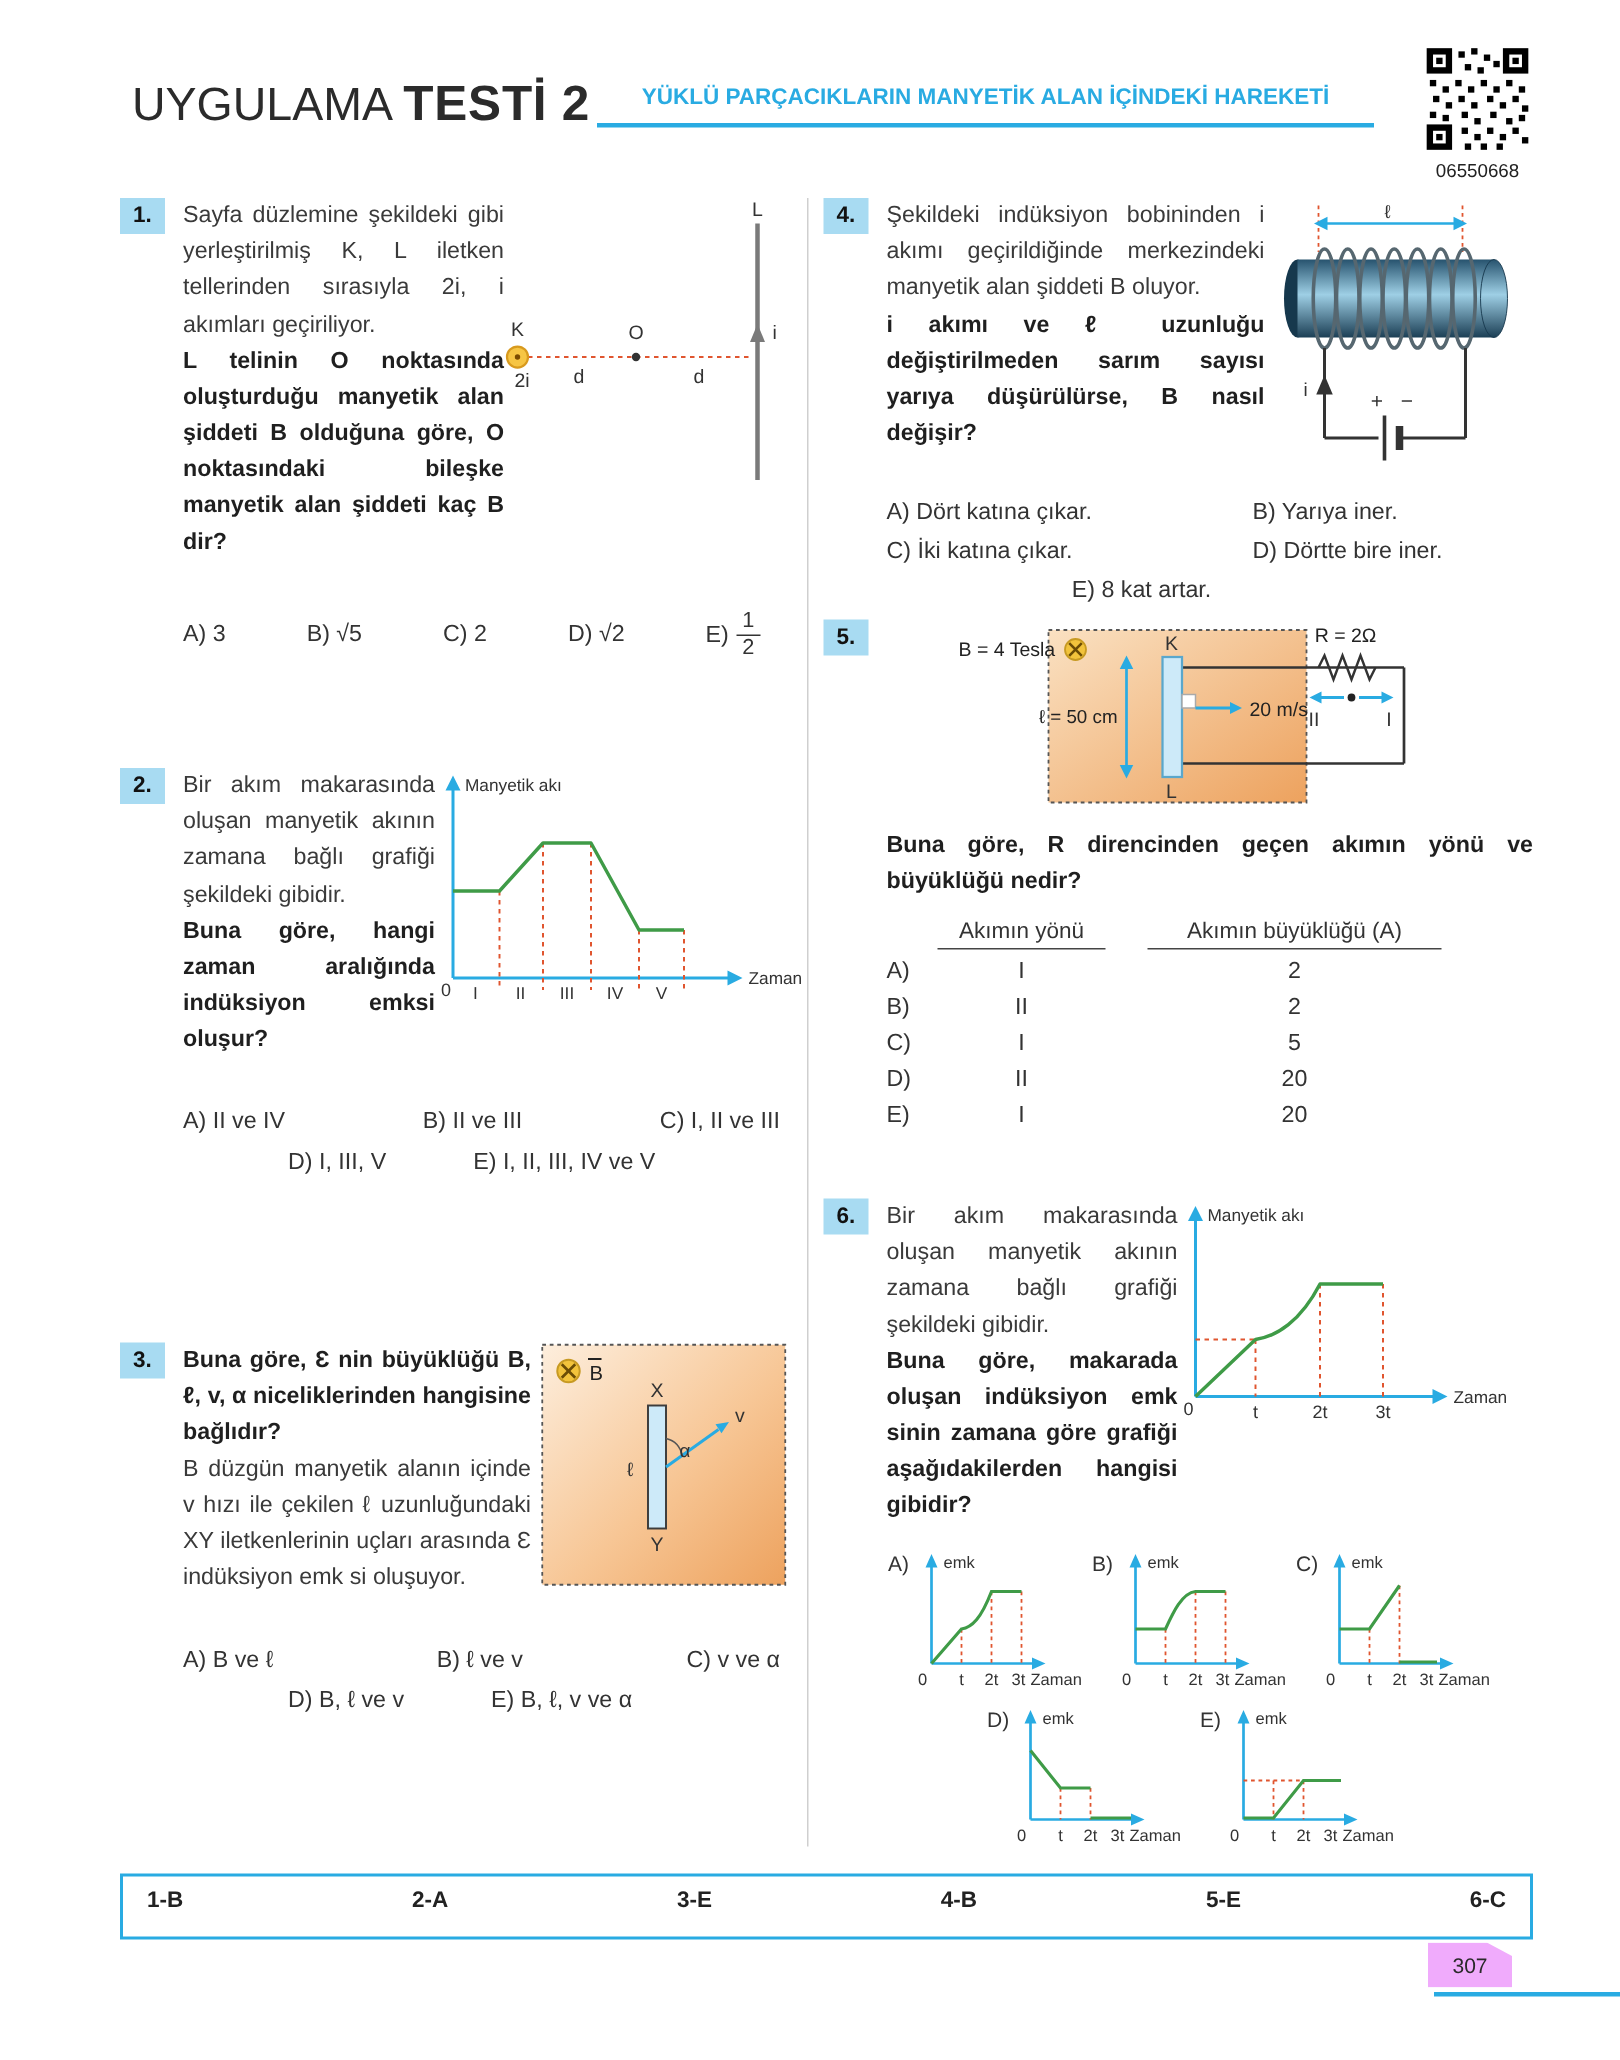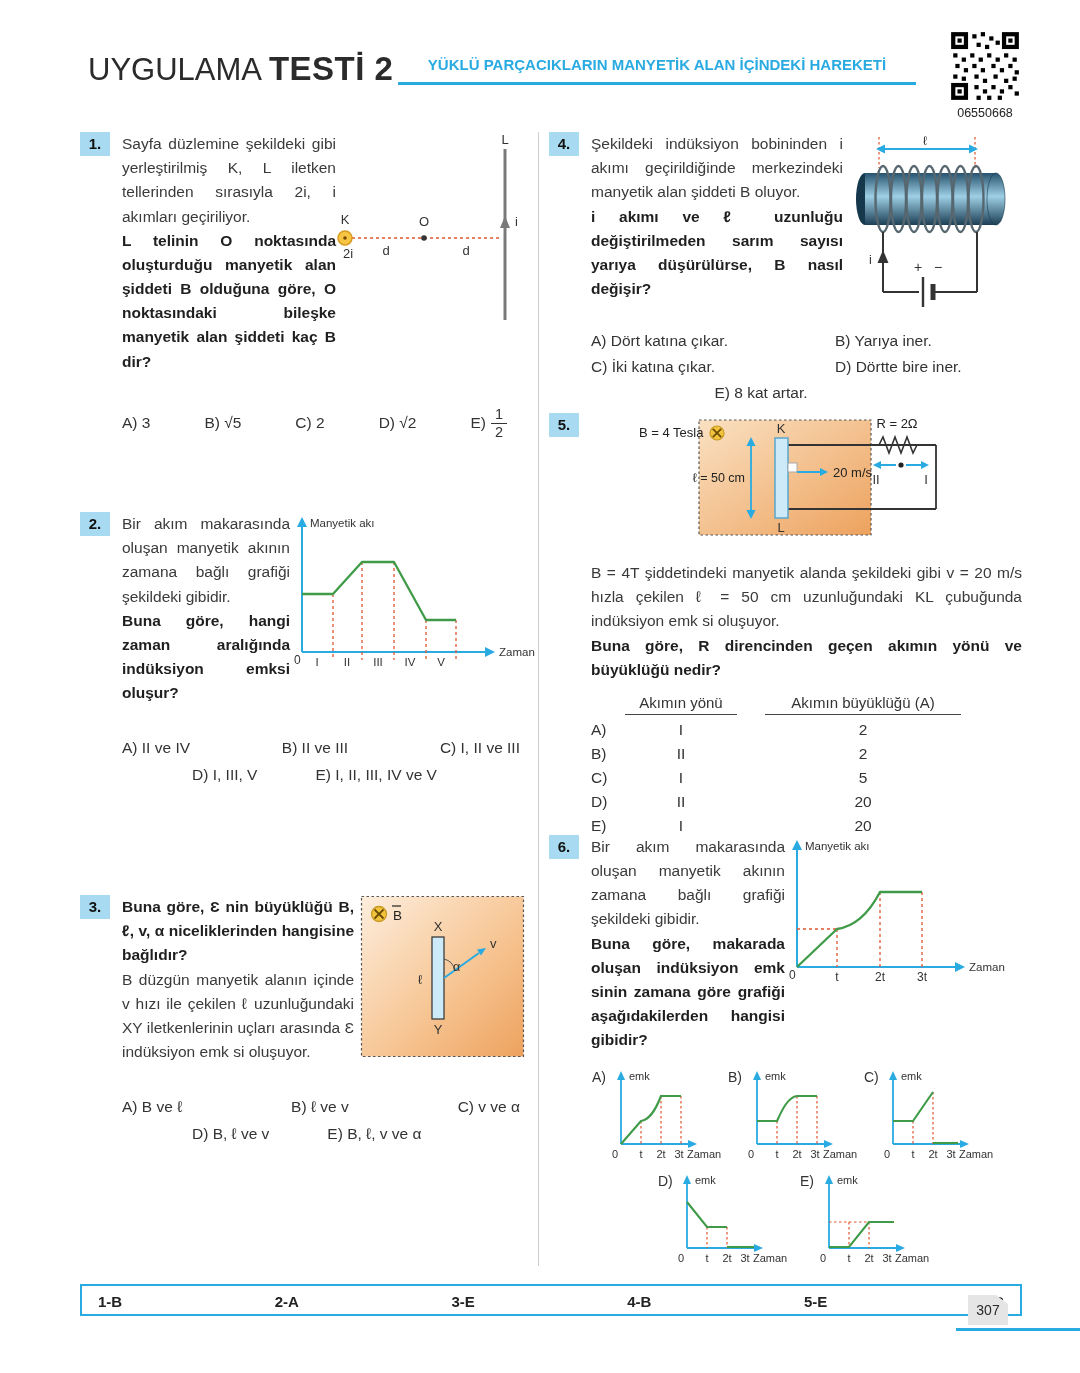--- a/index.html
+++ b/index.html
@@ -50,22 +50,22 @@
   .t5-head{display:flex;font-size:15px;color:#333;}
   .t5-h1{margin-left:34px;width:112px;text-align:center;border-bottom:1.5px solid #444;padding-bottom:3px;}
   .t5-h2{margin-left:28px;width:196px;text-align:center;border-bottom:1.5px solid #444;padding-bottom:3px;}
   .t5-row{display:flex;margin-top:6px;}
   .t5-letter{width:34px;} .t5-dir{width:112px;text-align:center;} .t5-mag{width:196px;text-align:center;margin-left:28px;}
   
   .q6-opts-row1{display:flex;margin-top:14px;gap:4px;}
   .q6-opts-row2{display:flex;margin-top:8px;margin-left:66px;gap:10px;}
   
   .answer-key{margin:18px 58px 0 80px;border:2px solid #29abe2;display:flex;justify-content:space-between;
-    padding:7px 16px 4px;font-weight:bold;font-size:15px;color:#222;}
-  .page-tab{position:absolute;right:72px;bottom:48px;width:40px;height:30px;background:#e5e5e5;
+    padding:7px 16px 16px;font-weight:bold;font-size:15px;color:#222;}
+  .page-tab{position:absolute;right:72px;bottom:48px;width:56px;height:30px;background:#f0abfc;
     color:#2a2a2a;font-size:14px;display:flex;align-items:center;justify-content:center;
     clip-path:polygon(0 0,70% 0,100% 30%,100% 100%,0 100%);}
   .footer-line{position:absolute;right:0;bottom:42px;width:124px;height:3px;background:#29abe2;}
   svg text{font-family:"Liberation Sans",sans-serif;}
 </style>
 </head>
 <body>
 
 <div class="header">
   <div class="title">
@@ -370,21 +370,20 @@
             <line x1="112" y1="31" x2="112" y2="99" stroke="#29abe2" stroke-width="1.8"></line>
             <polygon points="112,24 107.5,33 116.5,33" fill="#29abe2"></polygon>
             <polygon points="112,106 107.5,97 116.5,97" fill="#29abe2"></polygon>
             <text x="106" y="69" font-size="12.5" text-anchor="end" fill="#222">ℓ = 50 cm</text>
             <rect x="149" y="50" width="9" height="9" fill="#fff" stroke="#aaa" stroke-width="1"></rect>
             <line x1="158" y1="59" x2="182" y2="59" stroke="#29abe2" stroke-width="2"></line>
             <polygon points="189,59 181,55 181,63" fill="#29abe2"></polygon>
             <text x="194" y="64" font-size="13" fill="#222">20 m/s</text>
           </svg>
         </div>
-        <p class="qt" style="margin-top:10px;">B = 4T şiddetindeki manyetik alanda şekildeki gibi v = 20 m/s hızla çekilen ℓ = 50 cm uzunluğundaki KL çubuğunda indüksiyon emk si oluşuyor.</p>
         <p class="qt qt-b">Buna göre, R direncinden geçen akımın yönü ve büyüklüğü nedir?</p>
         <div class="t5">
           <div class="t5-head">
             <span class="t5-h1">Akımın yönü</span>
             <span class="t5-h2">Akımın büyüklüğü (A)</span>
           </div>
           <div class="t5-row">
             <span class="t5-letter">A)</span>
             <span class="t5-dir">I</span>
             <span class="t5-mag">2</span>

